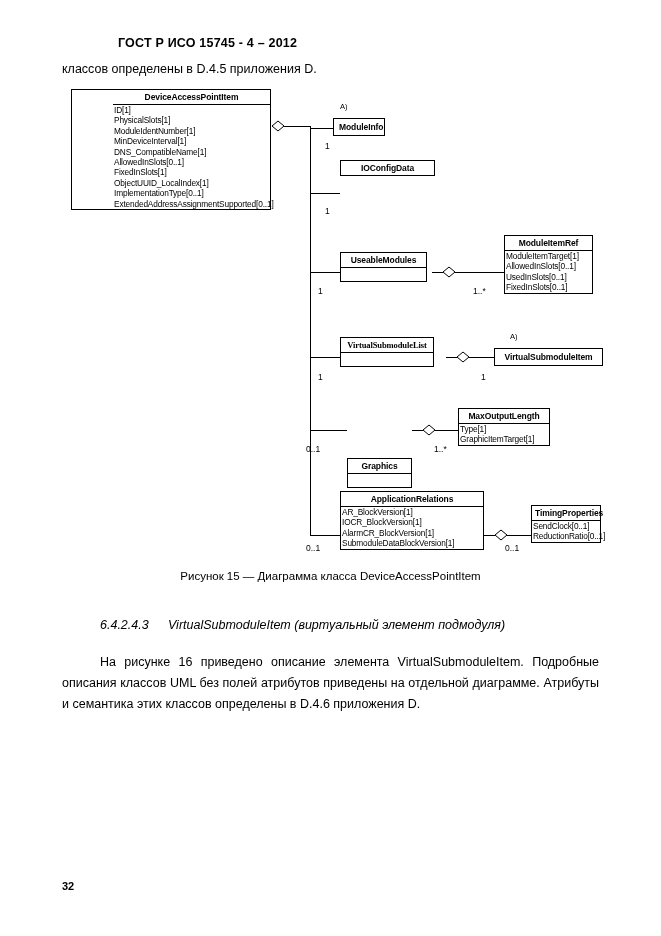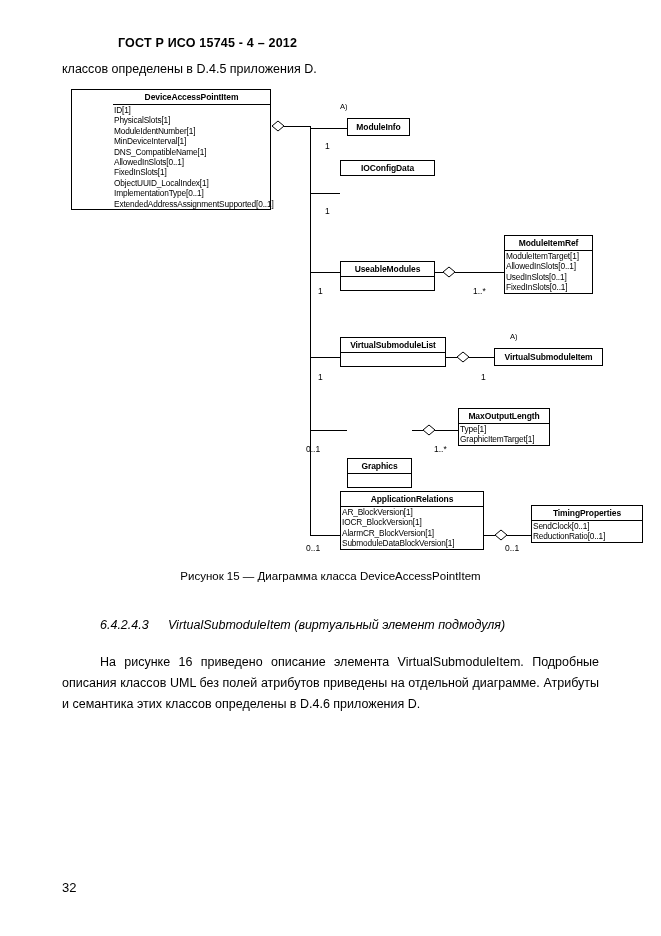--- a/index.html
+++ b/index.html
@@ -136,21 +136,22 @@
     line-height: 21px;
     text-align: justify;
     text-indent: 38px;
     text-justify: inter-word;
   }
 
   .page-num {
     position: absolute;
     left: 62px;
     top: 880px;
-    font-size: 13px;
+    font-size: 11px;
+    font-weight: bold;
   }
 </style>
 </head>
 <body>
 
 <div class="page">
 
   <div class="doc-header">ГОСТ Р ИСО 15745 - 4 – 2012</div>
 
   <div class="intro-line">классов определены в D.4.5 приложения D.</div>
@@ -207,48 +208,48 @@
         <div>DNS_CompatibleName[1]</div>
         <div>AllowedInSlots[0..1]</div>
         <div>FixedInSlots[1]</div>
         <div>ObjectUUID_LocalIndex[1]</div>
         <div>ImplementationType[0..1]</div>
         <div>ExtendedAddressAssignmentSupported[0..1]</div>
       </div>
     </div>
 
     <div class="note-marker" style="left:340px; top:17px;">A)</div>
-    <div class="umlbox single" style="left:347px; top:33px; width:63px;">
+    <div class="umlbox single" style="left:333px; top:33px; width:52px;">
       <div class="title">ModuleInfo</div>
     </div>
     <div class="mult" style="left:325px; top:57px;">1</div>
 
     <div class="umlbox" style="left:340px; top:75px; width:95px;">
       <div class="title">IOConfigData</div>
     </div>
     <div class="mult" style="left:325px; top:122px;">1</div>
 
-    <div class="umlbox" style="left:340px; top:176px; width:95px;">
+    <div class="umlbox" style="left:340px; top:167px; width:87px;">
       <div class="title">UseableModules</div>
       <div class="attrs empty"></div>
     </div>
     <div class="mult" style="left:318px; top:202px;">1</div>
 
     <div class="umlbox" style="left:504px; top:150px; width:89px;">
       <div class="title">ModuleItemRef</div>
       <div class="attrs">
         <div>ModuleItemTarget[1]</div>
         <div>AllowedInSlots[0..1]</div>
         <div>UsedInSlots[0..1]</div>
         <div>FixedInSlots[0..1]</div>
       </div>
     </div>
     <div class="mult" style="left:473px; top:202px;">1..*</div>
 
-    <div class="umlbox" style="left:340px; top:252px; width:106px;">
+    <div class="umlbox" style="left:340px; top:252px; width:94px;font-family:Liberation Serif, serif;">
       <div class="title">VirtualSubmoduleList</div>
       <div class="attrs empty"></div>
     </div>
     <div class="mult" style="left:318px; top:288px;">1</div>
 
     <div class="note-marker" style="left:510px; top:247px;">A)</div>
     <div class="umlbox single" style="left:494px; top:263px; width:109px;">
       <div class="title">VirtualSubmoduleItem</div>
     </div>
     <div class="mult" style="left:481px; top:288px;">1</div>
@@ -272,21 +273,21 @@
       <div class="title">ApplicationRelations</div>
       <div class="attrs">
         <div>AR_BlockVersion[1]</div>
         <div>IOCR_BlockVersion[1]</div>
         <div>AlarmCR_BlockVersion[1]</div>
         <div>SubmoduleDataBlockVersion[1]</div>
       </div>
     </div>
     <div class="mult" style="left:306px; top:459px;">0..1</div>
 
-    <div class="umlbox" style="left:531px; top:420px; width:112px;">
+    <div class="umlbox" style="left:531px; top:420px; width:70px;">
       <div class="title">TimingProperties</div>
       <div class="attrs">
         <div>SendClock[0..1]</div>
         <div>ReductionRatio[0..1]</div>
       </div>
     </div>
     <div class="mult" style="left:505px; top:459px;">0..1</div>
 
   </div>
 

